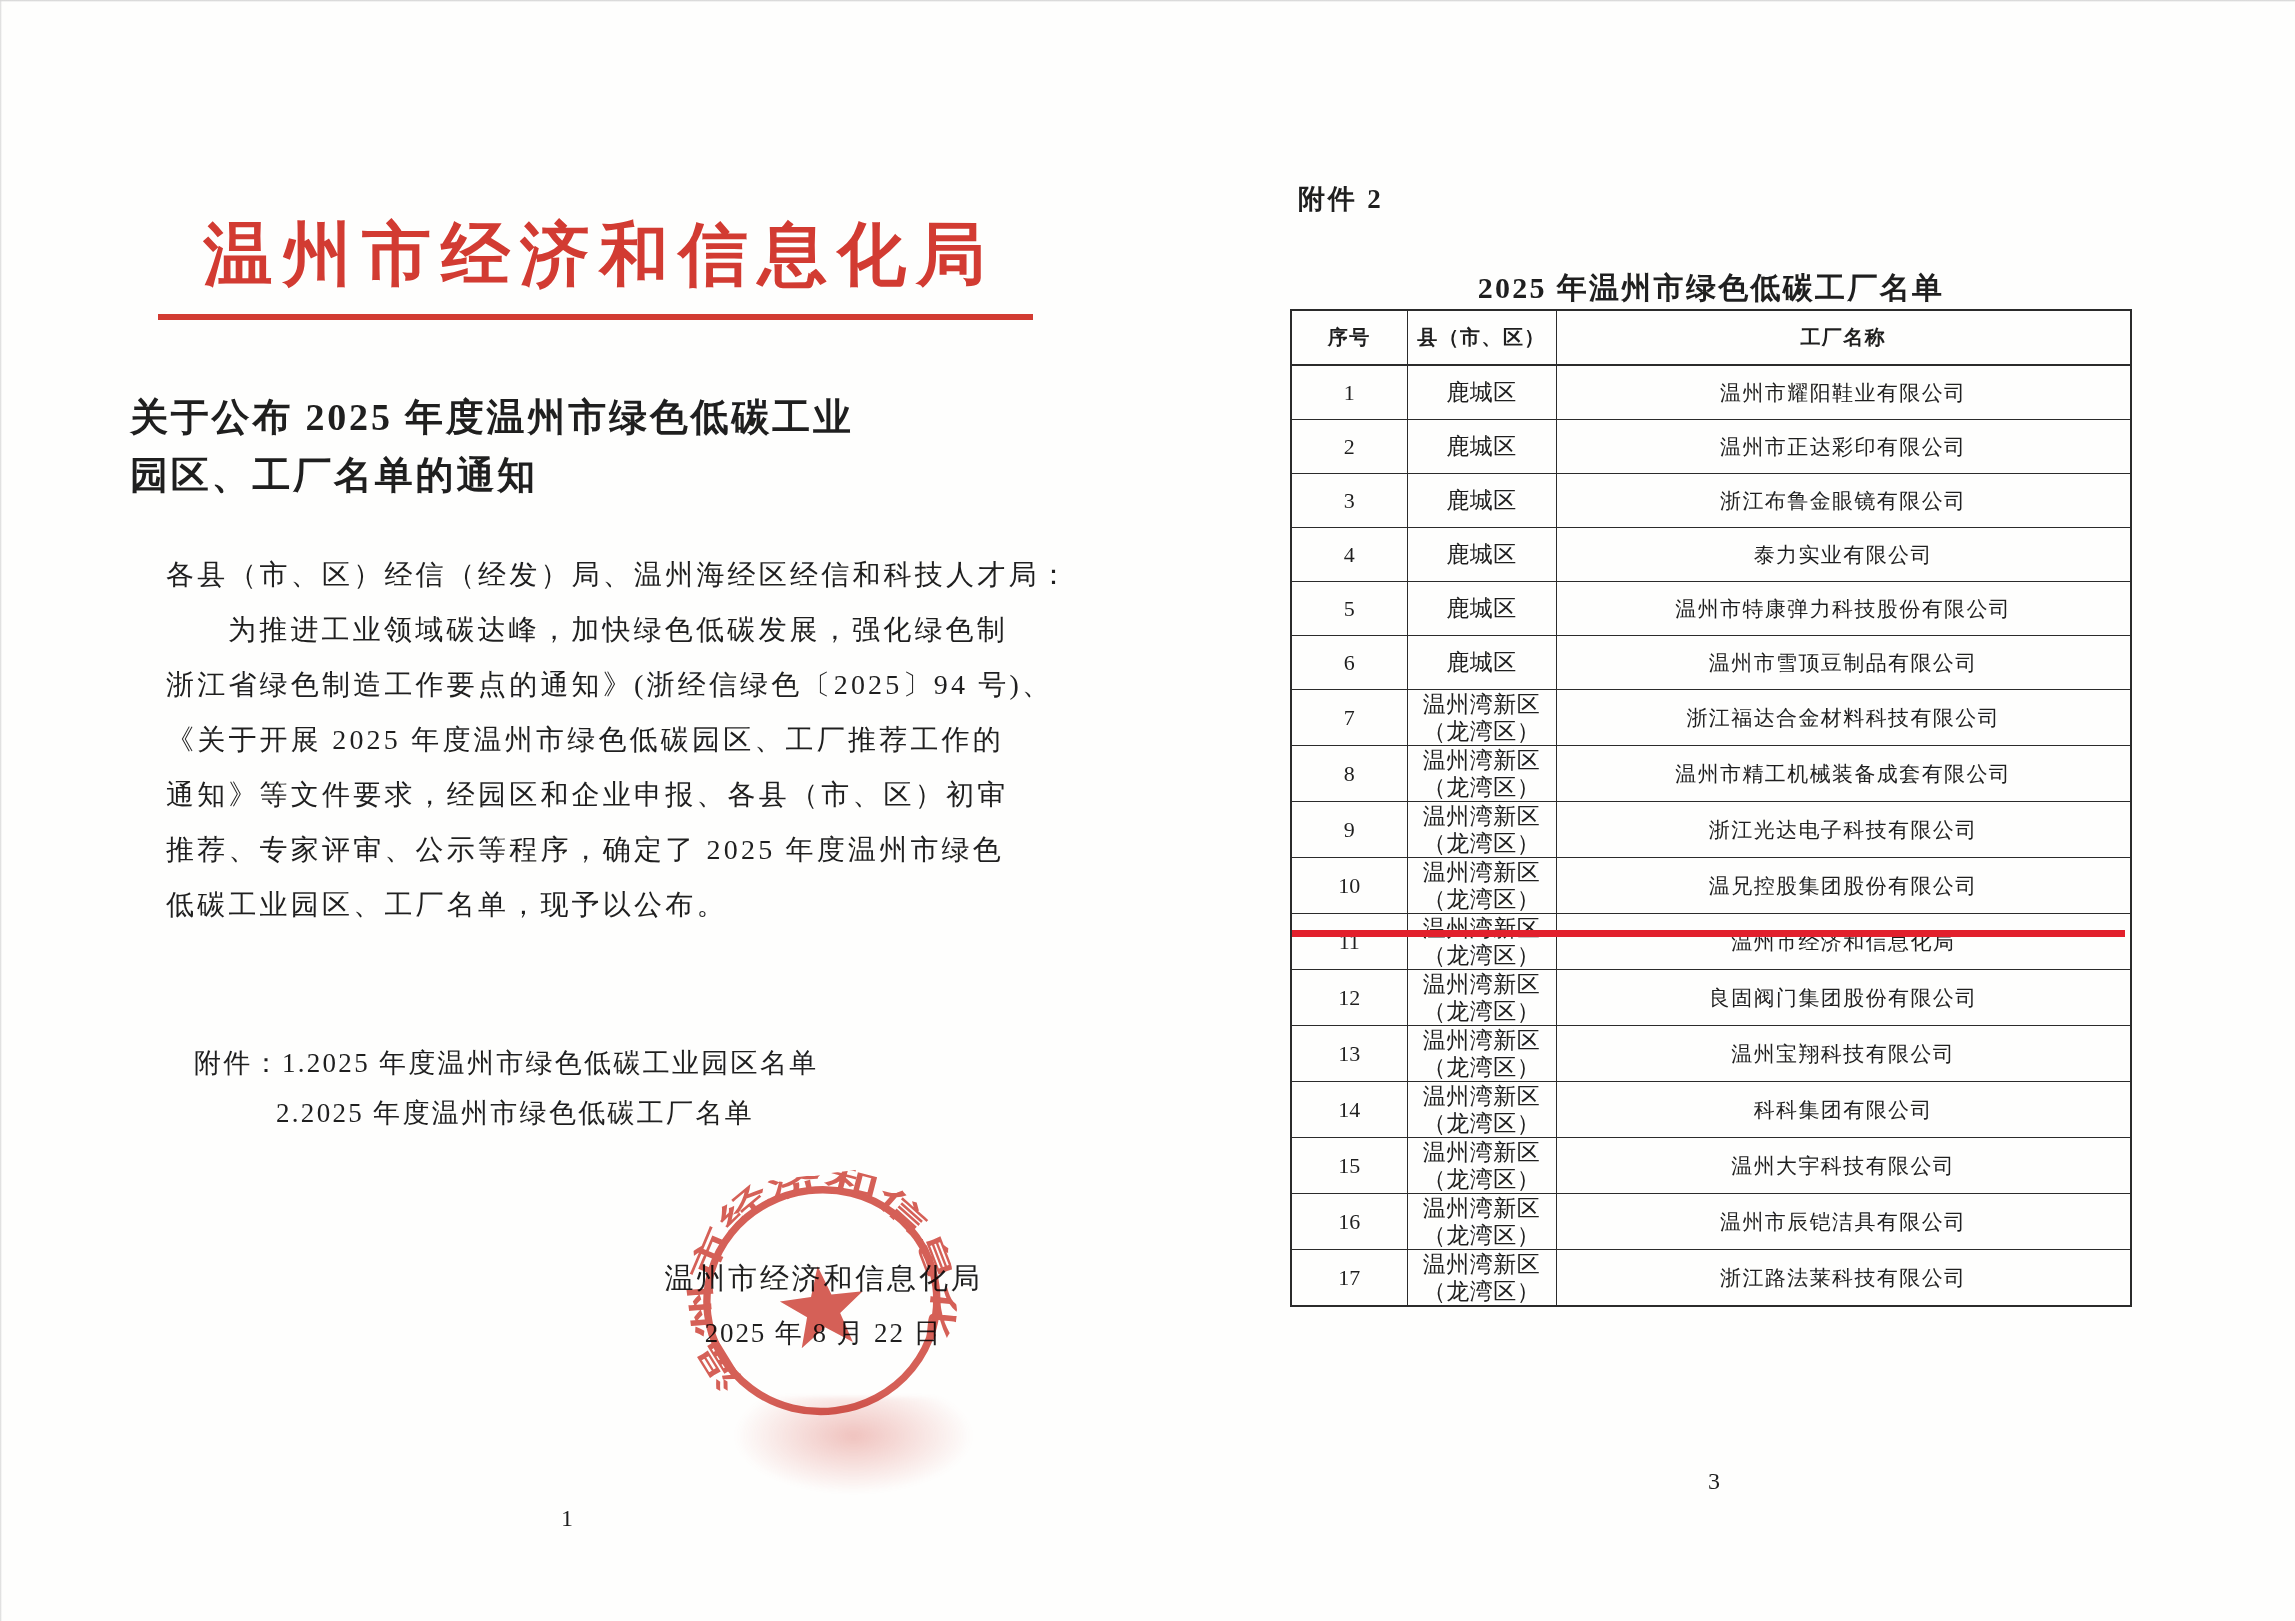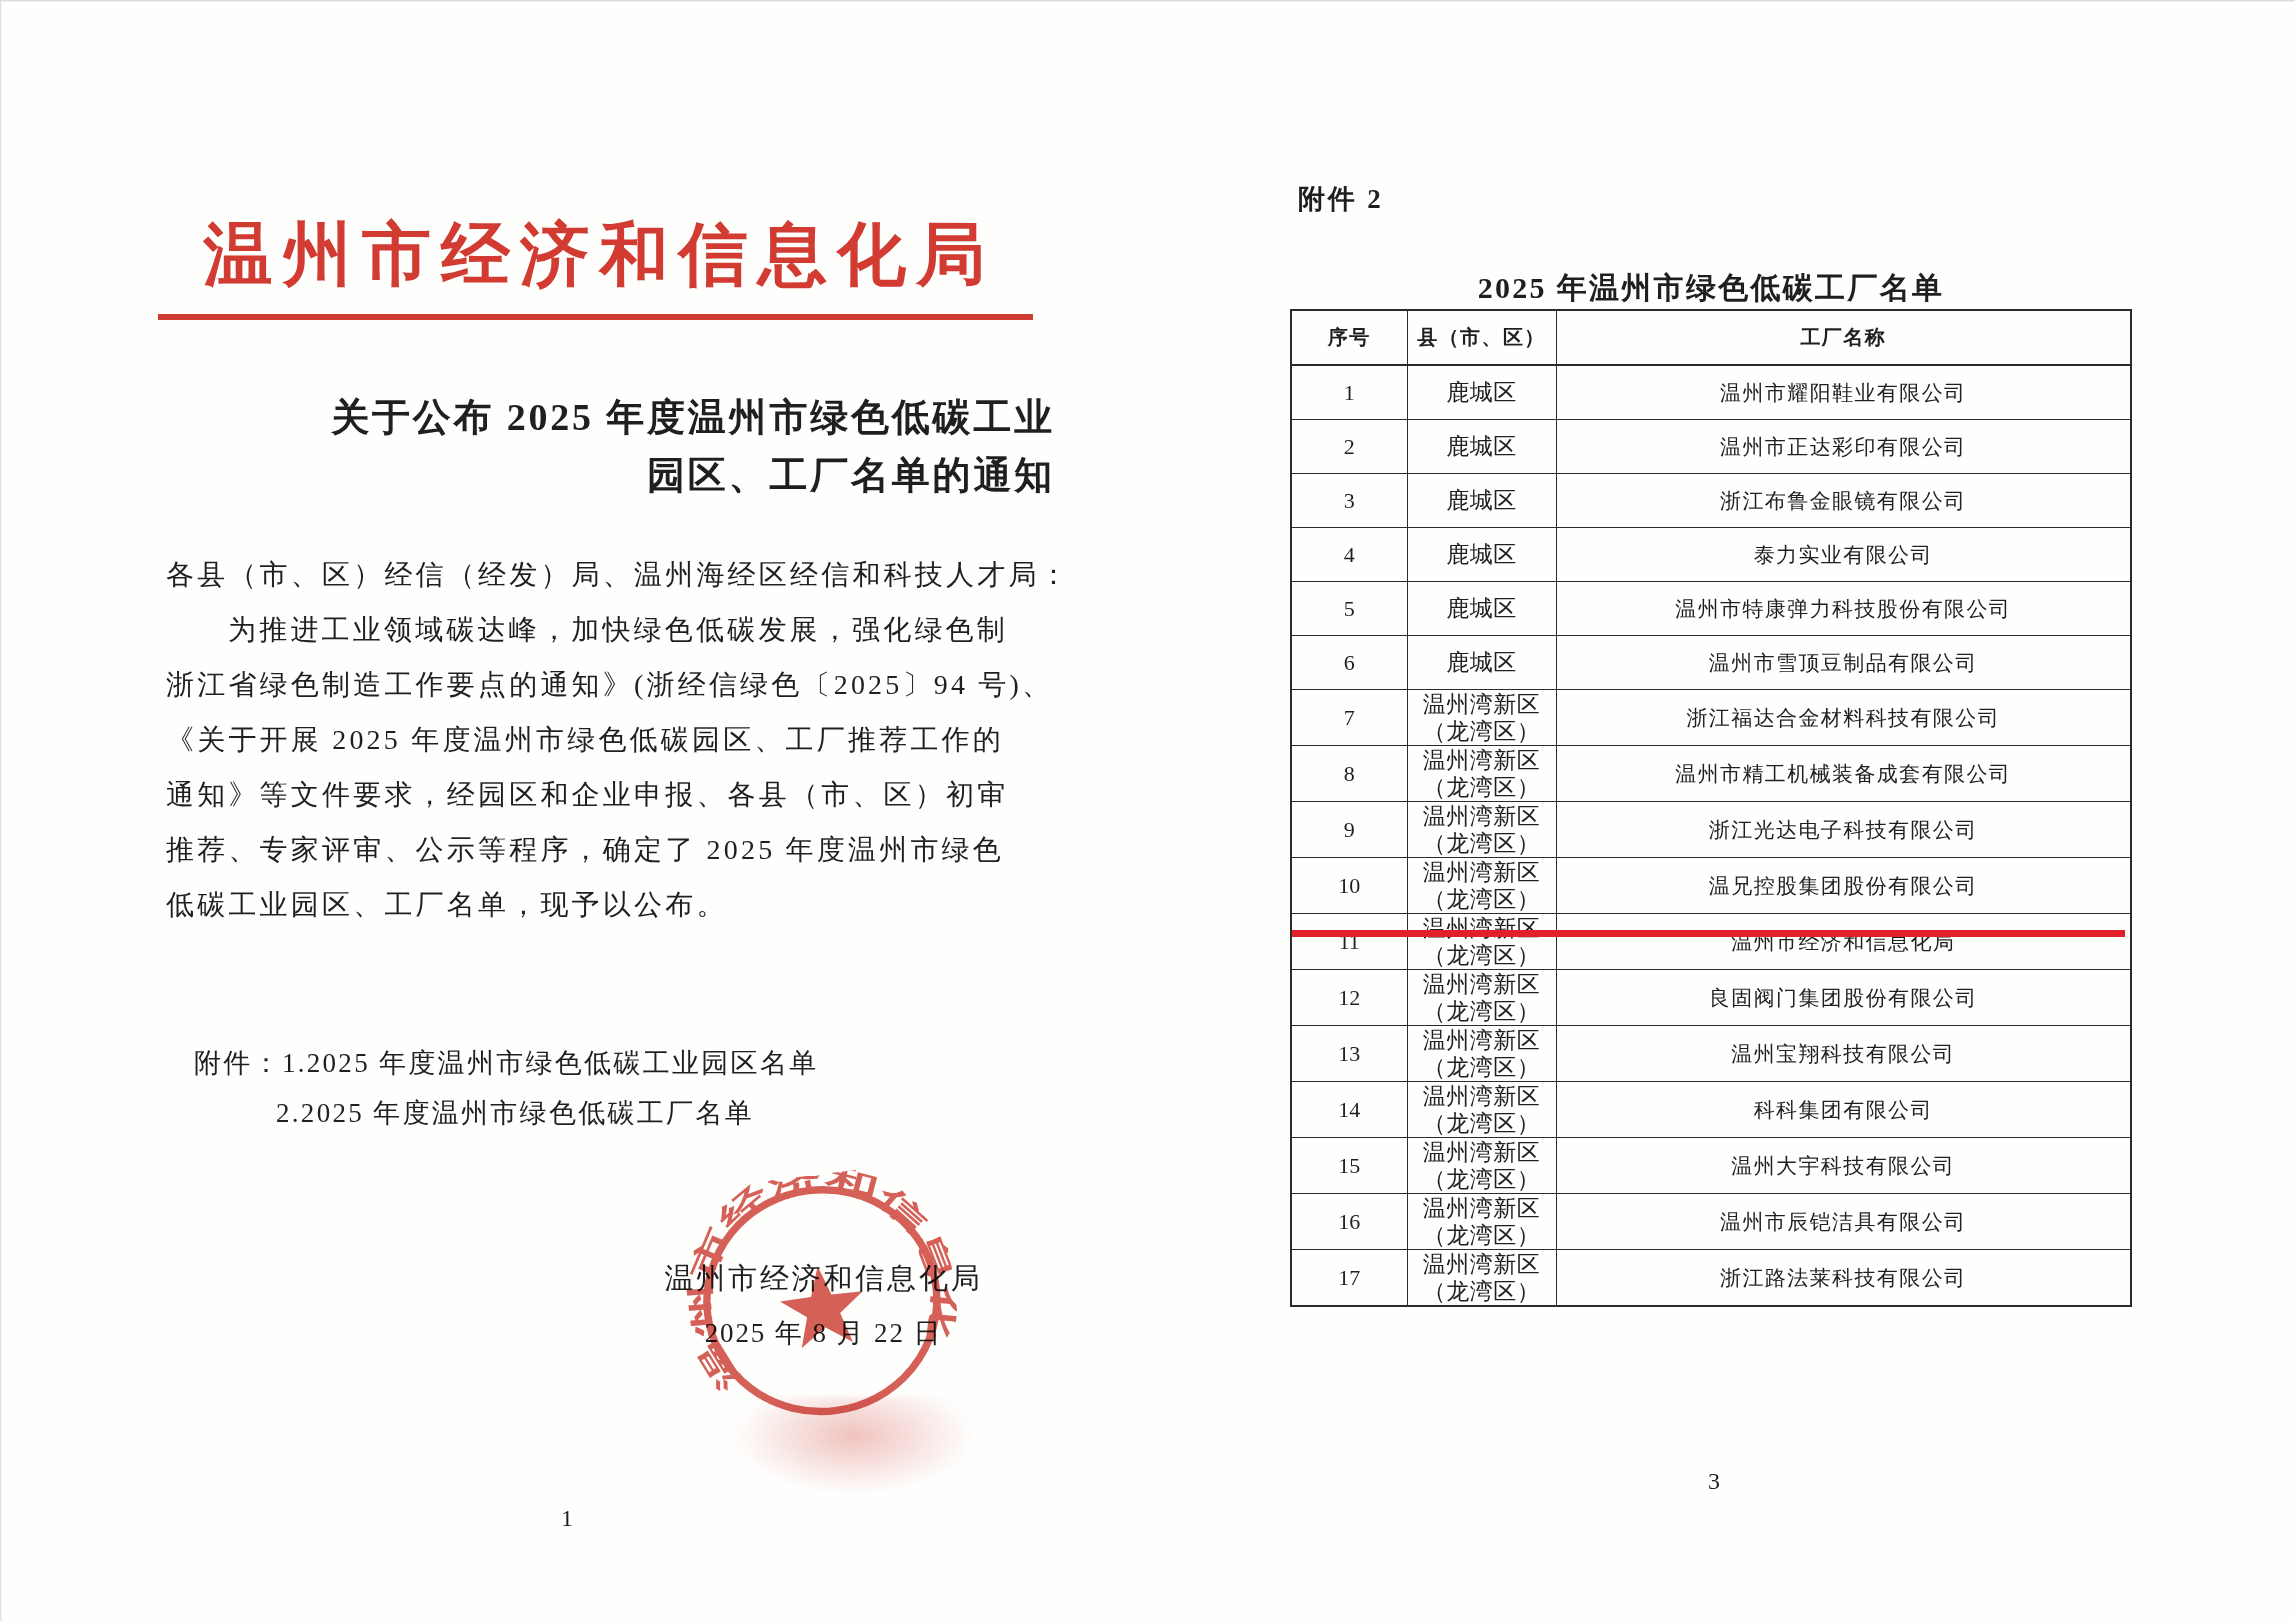--- a/index.html
+++ b/index.html
@@ -16,21 +16,21 @@
 
   
   .org-header{
     position:absolute;left:139px;top:209px;width:921px;
     text-align:center;font-size:69px;font-weight:bold;
     letter-spacing:10.2px;white-space:nowrap;
   }
   .red-rule{position:absolute;left:158px;top:314px;width:875px;height:6px;}
   .doc-title{
     position:absolute;left:130px;top:388px;width:925px;
-    text-align:right;font-weight:bold;font-size:38px;line-height:58px;
+    text-align:left;font-weight:bold;font-size:38px;line-height:58px;
     letter-spacing:2.8px;
   }
   .body-block{
     position:absolute;left:153px;top:547px;width:930px;
     font-size:28px;line-height:55px;letter-spacing:3.2px;white-space:nowrap;
   }
   .body-line{height:55px;margin-left:13px;}
   .body-line.indent{padding-left:62px;}
   .attach-line-1{position:absolute;left:194px;top:1045px;font-size:27px;letter-spacing:2.3px;white-space:nowrap;}
   .attach-line-2{position:absolute;left:276px;top:1095px;font-size:27px;letter-spacing:2.3px;white-space:nowrap;}

